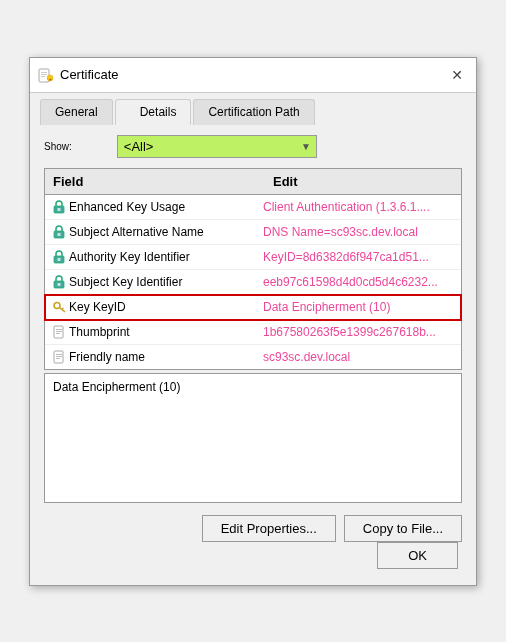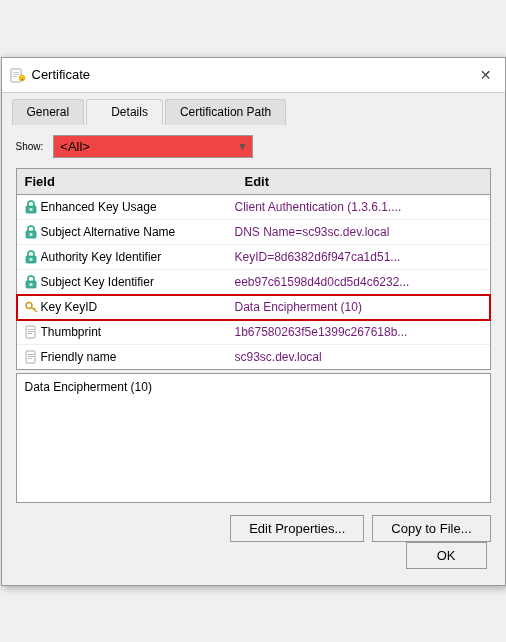--- a/index.html
+++ b/index.html
@@ -7,21 +7,21 @@
       background: #f0f0f0;
       font-family: 'Segoe UI', Tahoma, Geneva, Verdana, sans-serif;
       font-size: 13px;
       display: flex;
       justify-content: center;
       align-items: center;
       width: 506px;
       height: 642px;
     }
     .window {
-      width: 505px;
+      width: 448px;
       background: #f0f0f0;
       border: 1px solid #999;
       box-shadow: 2px 2px 8px rgba(0,0,0,0.3);
     }
     .title-bar {
       background: #fff;
       display: flex;
       align-items: center;
       justify-content: space-between;
       padding: 6px 8px;
@@ -83,24 +83,25 @@
       margin-bottom: 10px;
     }
     .show-label {
       font-size: 10px;
     }
     .show-select {
       width: 200px;
       padding: 3px 6px;
       font-size: 13px;
       border: 1px solid #999;
-      background: #ef4444;
+      background: #bef264;
       appearance: none;
       -webkit-appearance: none;
       padding-right: 20px;
+      margin-left: 35px;
     }
     .select-wrapper {
       position: relative;
       display: inline-block;
     }
     .select-arrow {
       position: absolute;
       right: 6px;
       top: 50%;
       transform: translateY(-50%);
@@ -156,21 +157,21 @@
     .row-field-text {
       width: 190px;
       font-size: 12px;
       color: #000;
       white-space: nowrap;
       overflow: hidden;
     }
     .row-value-text {
       flex: 1;
       font-size: 12px;
-      color: #701a75;
+      color: #ec4899;
       white-space: nowrap;
       overflow: hidden;
       padding: 0 4px;
     }
     .detail-box {
       border: 1px solid #999;
       background: #fff;
       height: 130px;
       padding: 6px 8px;
       margin-bottom: 12px;

